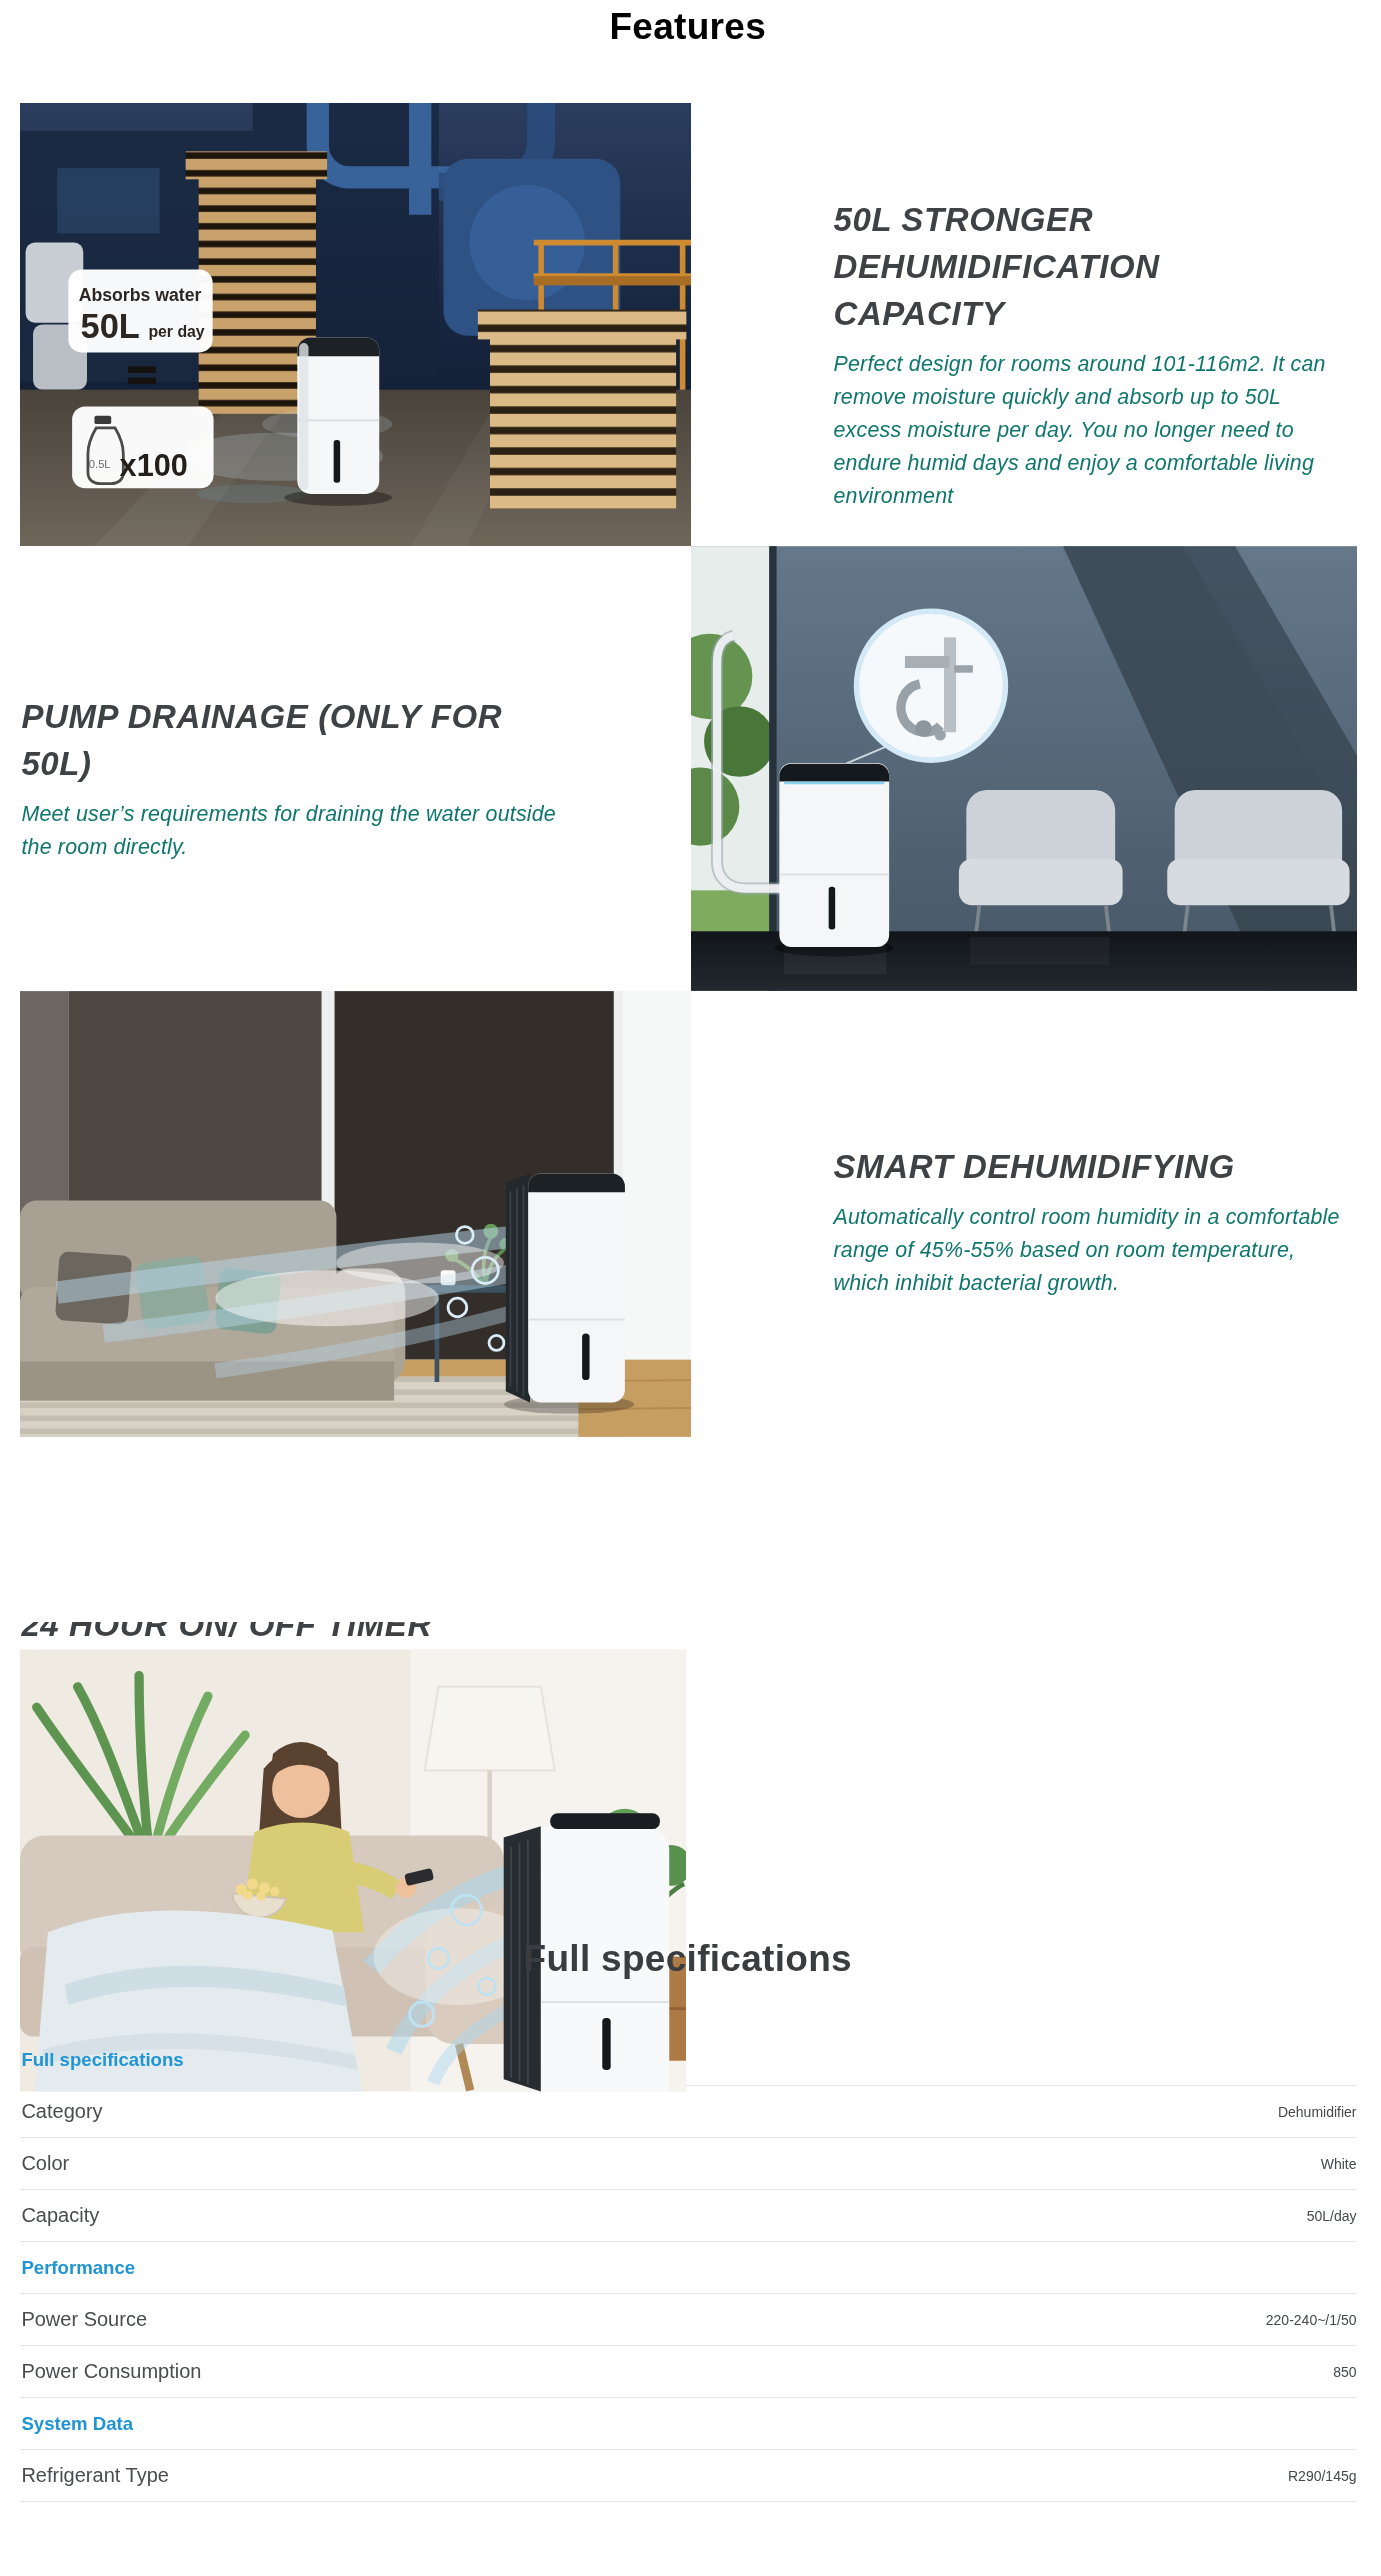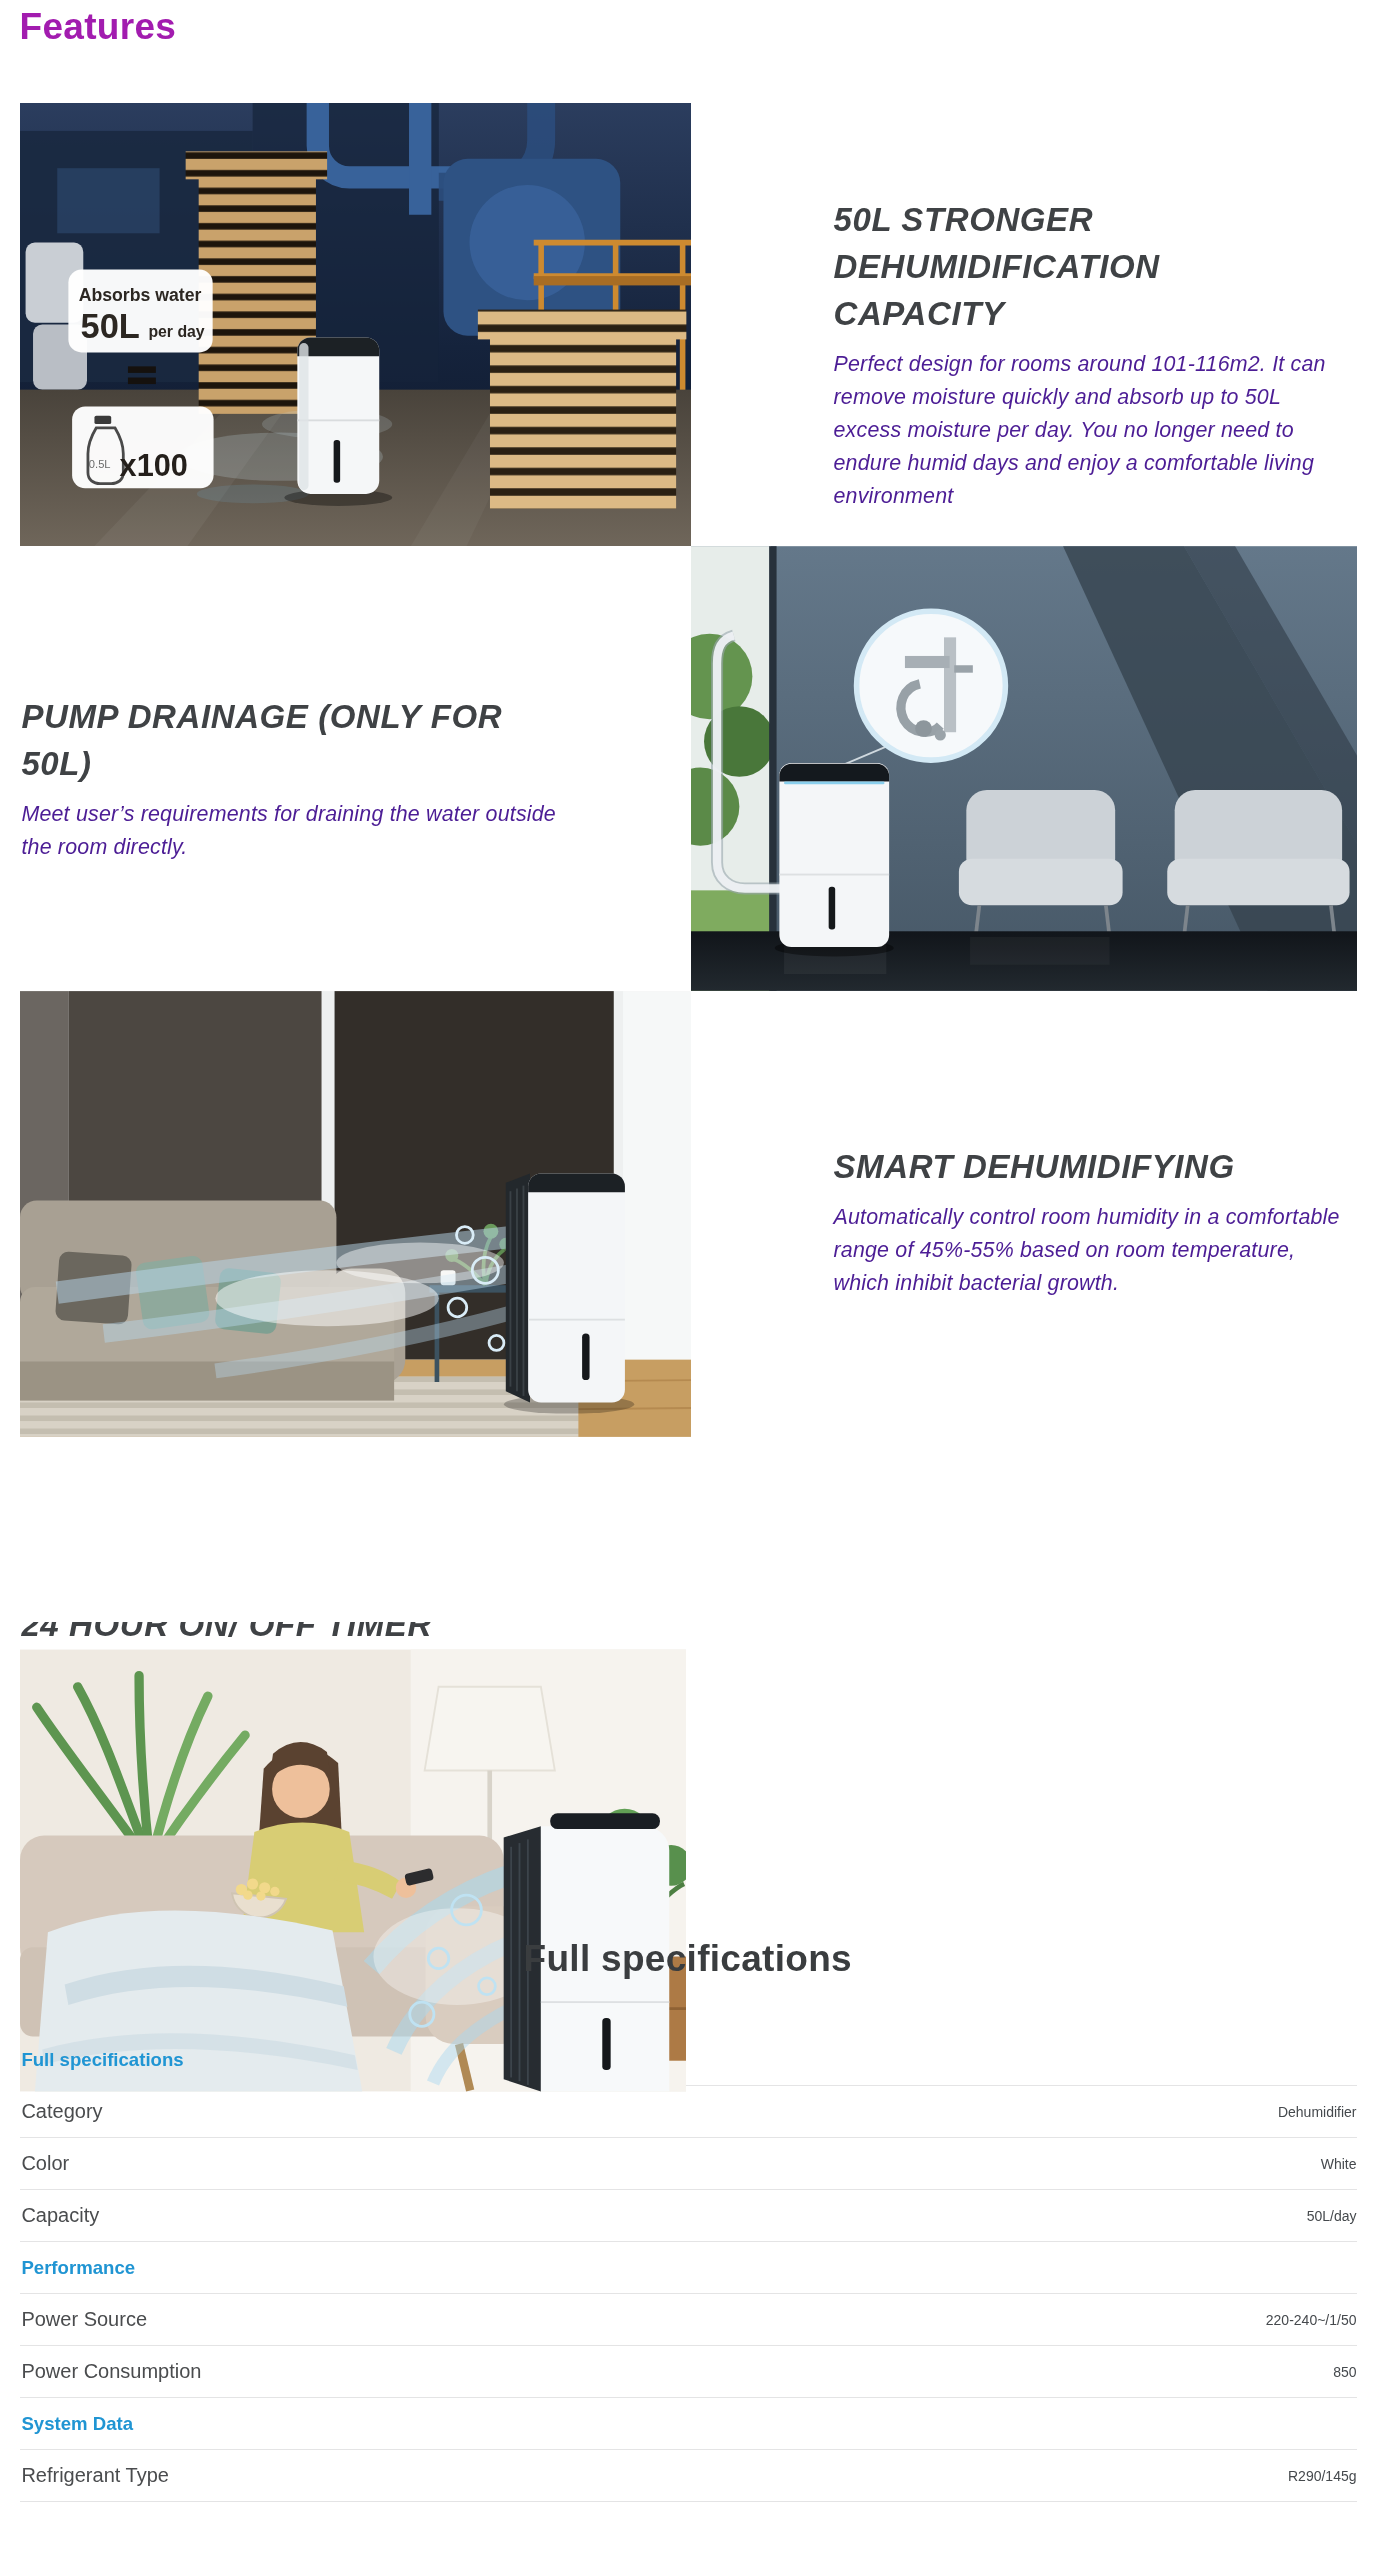--- a/index.html
+++ b/index.html
@@ -6,22 +6,22 @@
   html,body { background:#ffffff; }
   body {
     width:1381px; height:2576px; overflow:hidden;
     font-family:"Liberation Sans", sans-serif;
     color:#3f4245;
   }
   .page { width:1381px; padding:0 25px 0 19.5px; }
 
   
   .features-title {
-    height:103px; padding-top:3.7px; 
-    font-size:37px; line-height:45px; font-weight:600; color:#a21caf;
+    height:103px; padding-top:3.7px; text-align:center;
+    font-size:37px; line-height:45px; font-weight:600; color:#000000;
     letter-spacing:0.3px;
   }
   .specs-title {
     margin-top:56px; height:41px; text-align:center;
     font-size:37px; line-height:41px; font-weight:600; color:#3a3d3f;
     letter-spacing:0.3px;
   }
 
   
   .frow { display:flex; width:1337px; }
@@ -37,21 +37,21 @@
   .txt-l { padding:147px 0 0 1.9px; }
   .txt-r3 { padding-top:152px; }
   .txt-l4 { padding:185px 0 0 1.9px; }
   .feat-heading {
     font-size:33px; line-height:47px; font-weight:600; color:#3f4245;
     letter-spacing:0.6px;
   }
   .txt-r .feat-heading { max-width:437px; }
   .txt-l .feat-heading { max-width:484px; }
   .feat-body {
-    margin-top:11px; font-size:21.4px; line-height:33px; color:#4c1d95;
+    margin-top:11px; font-size:21.4px; line-height:33px; color:#0f766e;
     letter-spacing:0.2px; max-width:507px;
   }
   .txt-l .feat-body { max-width:535px; }
   .clip-head { height:26px; overflow:hidden; }
   .clip-head .feat-heading { margin-top:-21.4px; max-width:none; }
   .txt-l4 .feat-body { margin-top:13px; }
 
   
   .spec-table { margin-top:55px; width:1337px; }
   .spec-row {

